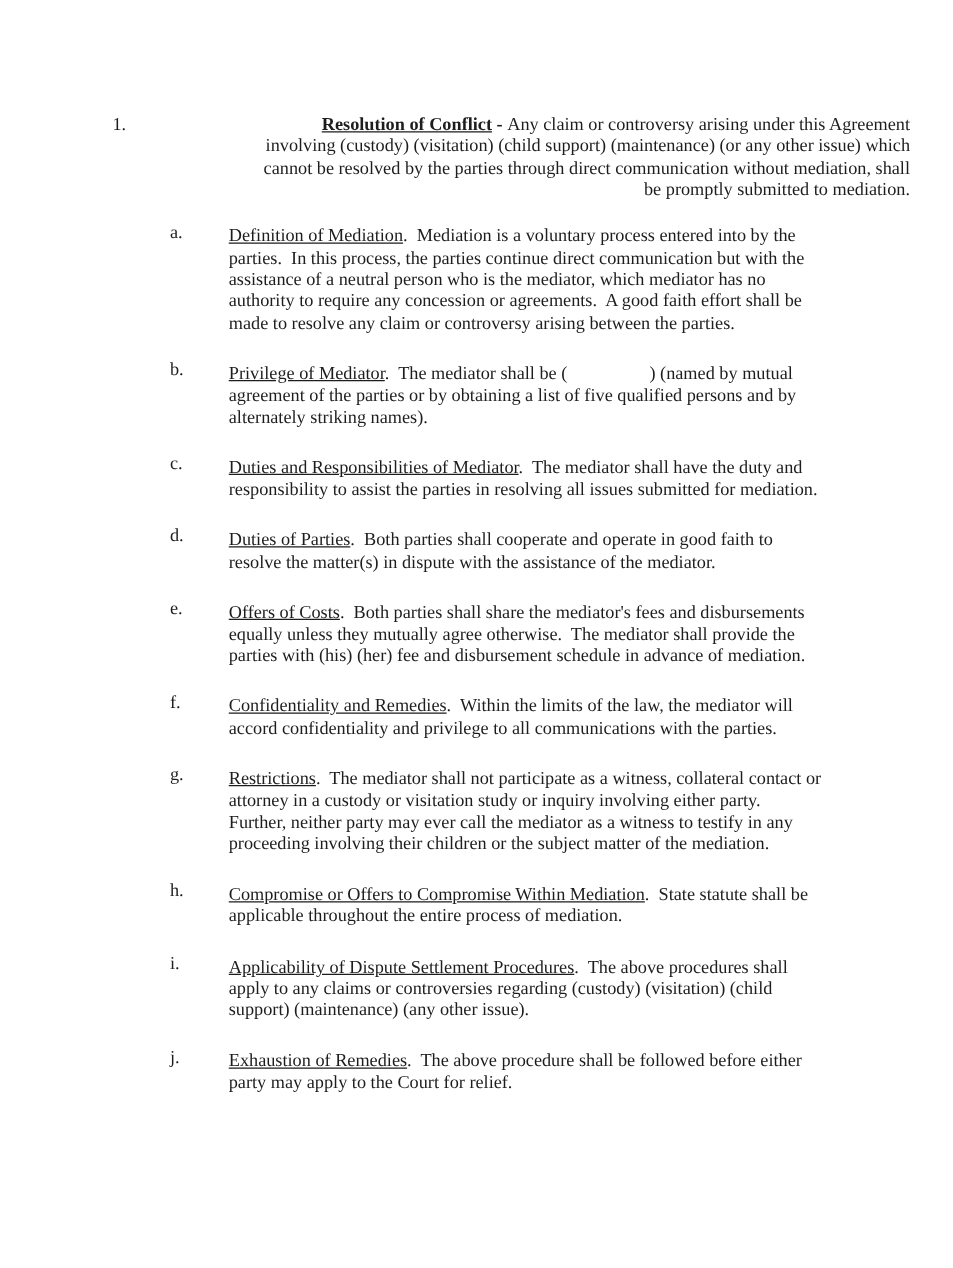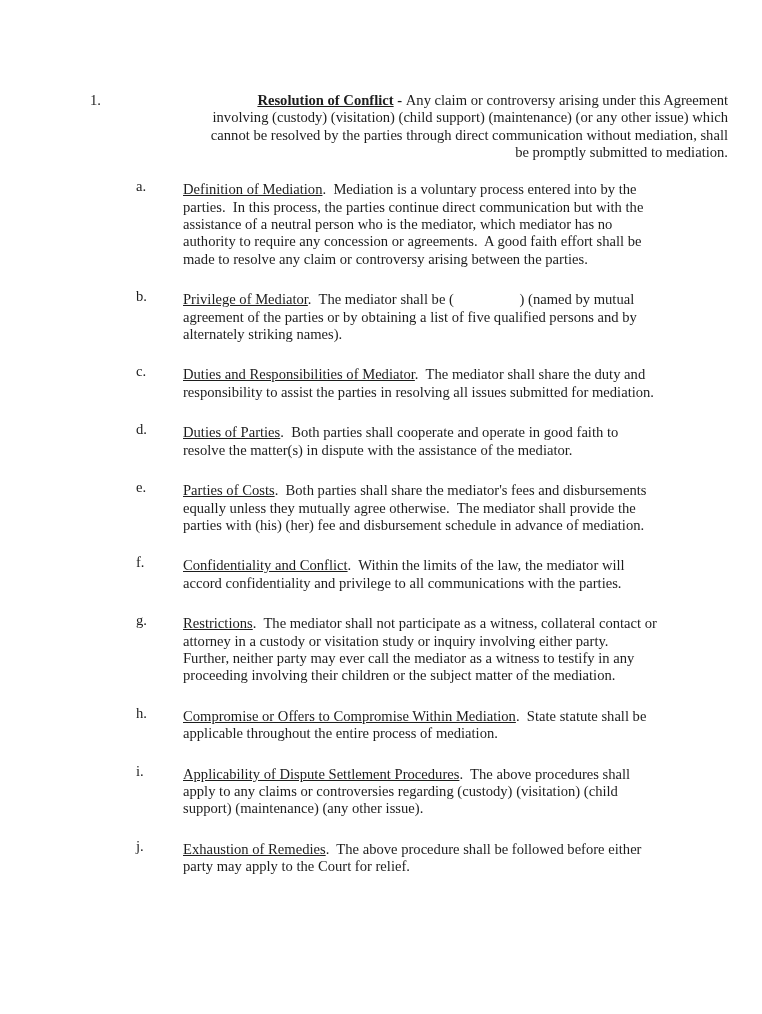--- a/index.html
+++ b/index.html
@@ -82,40 +82,40 @@
 
     <div class="row item">
       <div class="letter">b.</div>
       <p class="text"><span class="u">Privilege of Mediator</span><span>.  The mediator shall be (                  ) (named by mutual
 agreement of the parties or by obtaining a list of five qualified persons and by
 alternately striking names).</span></p>
     </div>
 
     <div class="row item">
       <div class="letter">c.</div>
-      <p class="text"><span class="u">Duties and Responsibilities of Mediator</span><span>.  The mediator shall share the duty and
+      <p class="text"><span class="u">Duties and Responsibilities of Mediator</span><span>.  The mediator shall have the duty and
 responsibility to assist the parties in resolving all issues submitted for mediation.</span></p>
     </div>
 
     <div class="row item">
       <div class="letter">d.</div>
       <p class="text"><span class="u">Duties of Parties</span><span>.  Both parties shall cooperate and operate in good faith to
 resolve the matter(s) in dispute with the assistance of the mediator.</span></p>
     </div>
 
     <div class="row item">
       <div class="letter">e.</div>
-      <p class="text"><span class="u">Parties of Costs</span><span>.  Both parties shall share the mediator's fees and disbursements
+      <p class="text"><span class="u">Offers of Costs</span><span>.  Both parties shall share the mediator's fees and disbursements
 equally unless they mutually agree otherwise.  The mediator shall provide the
 parties with (his) (her) fee and disbursement schedule in advance of mediation.</span></p>
     </div>
 
     <div class="row item">
       <div class="letter">f.</div>
-      <p class="text"><span class="u">Confidentiality and Conflict</span><span>.  Within the limits of the law, the mediator will
+      <p class="text"><span class="u">Confidentiality and Remedies</span><span>.  Within the limits of the law, the mediator will
 accord confidentiality and privilege to all communications with the parties.</span></p>
     </div>
 
     <div class="row item">
       <div class="letter">g.</div>
       <p class="text"><span class="u">Restrictions</span><span>.  The mediator shall not participate as a witness, collateral contact or
 attorney in a custody or visitation study or inquiry involving either party.
 Further, neither party may ever call the mediator as a witness to testify in any
 proceeding involving their children or the subject matter of the mediation.</span></p>
     </div>

